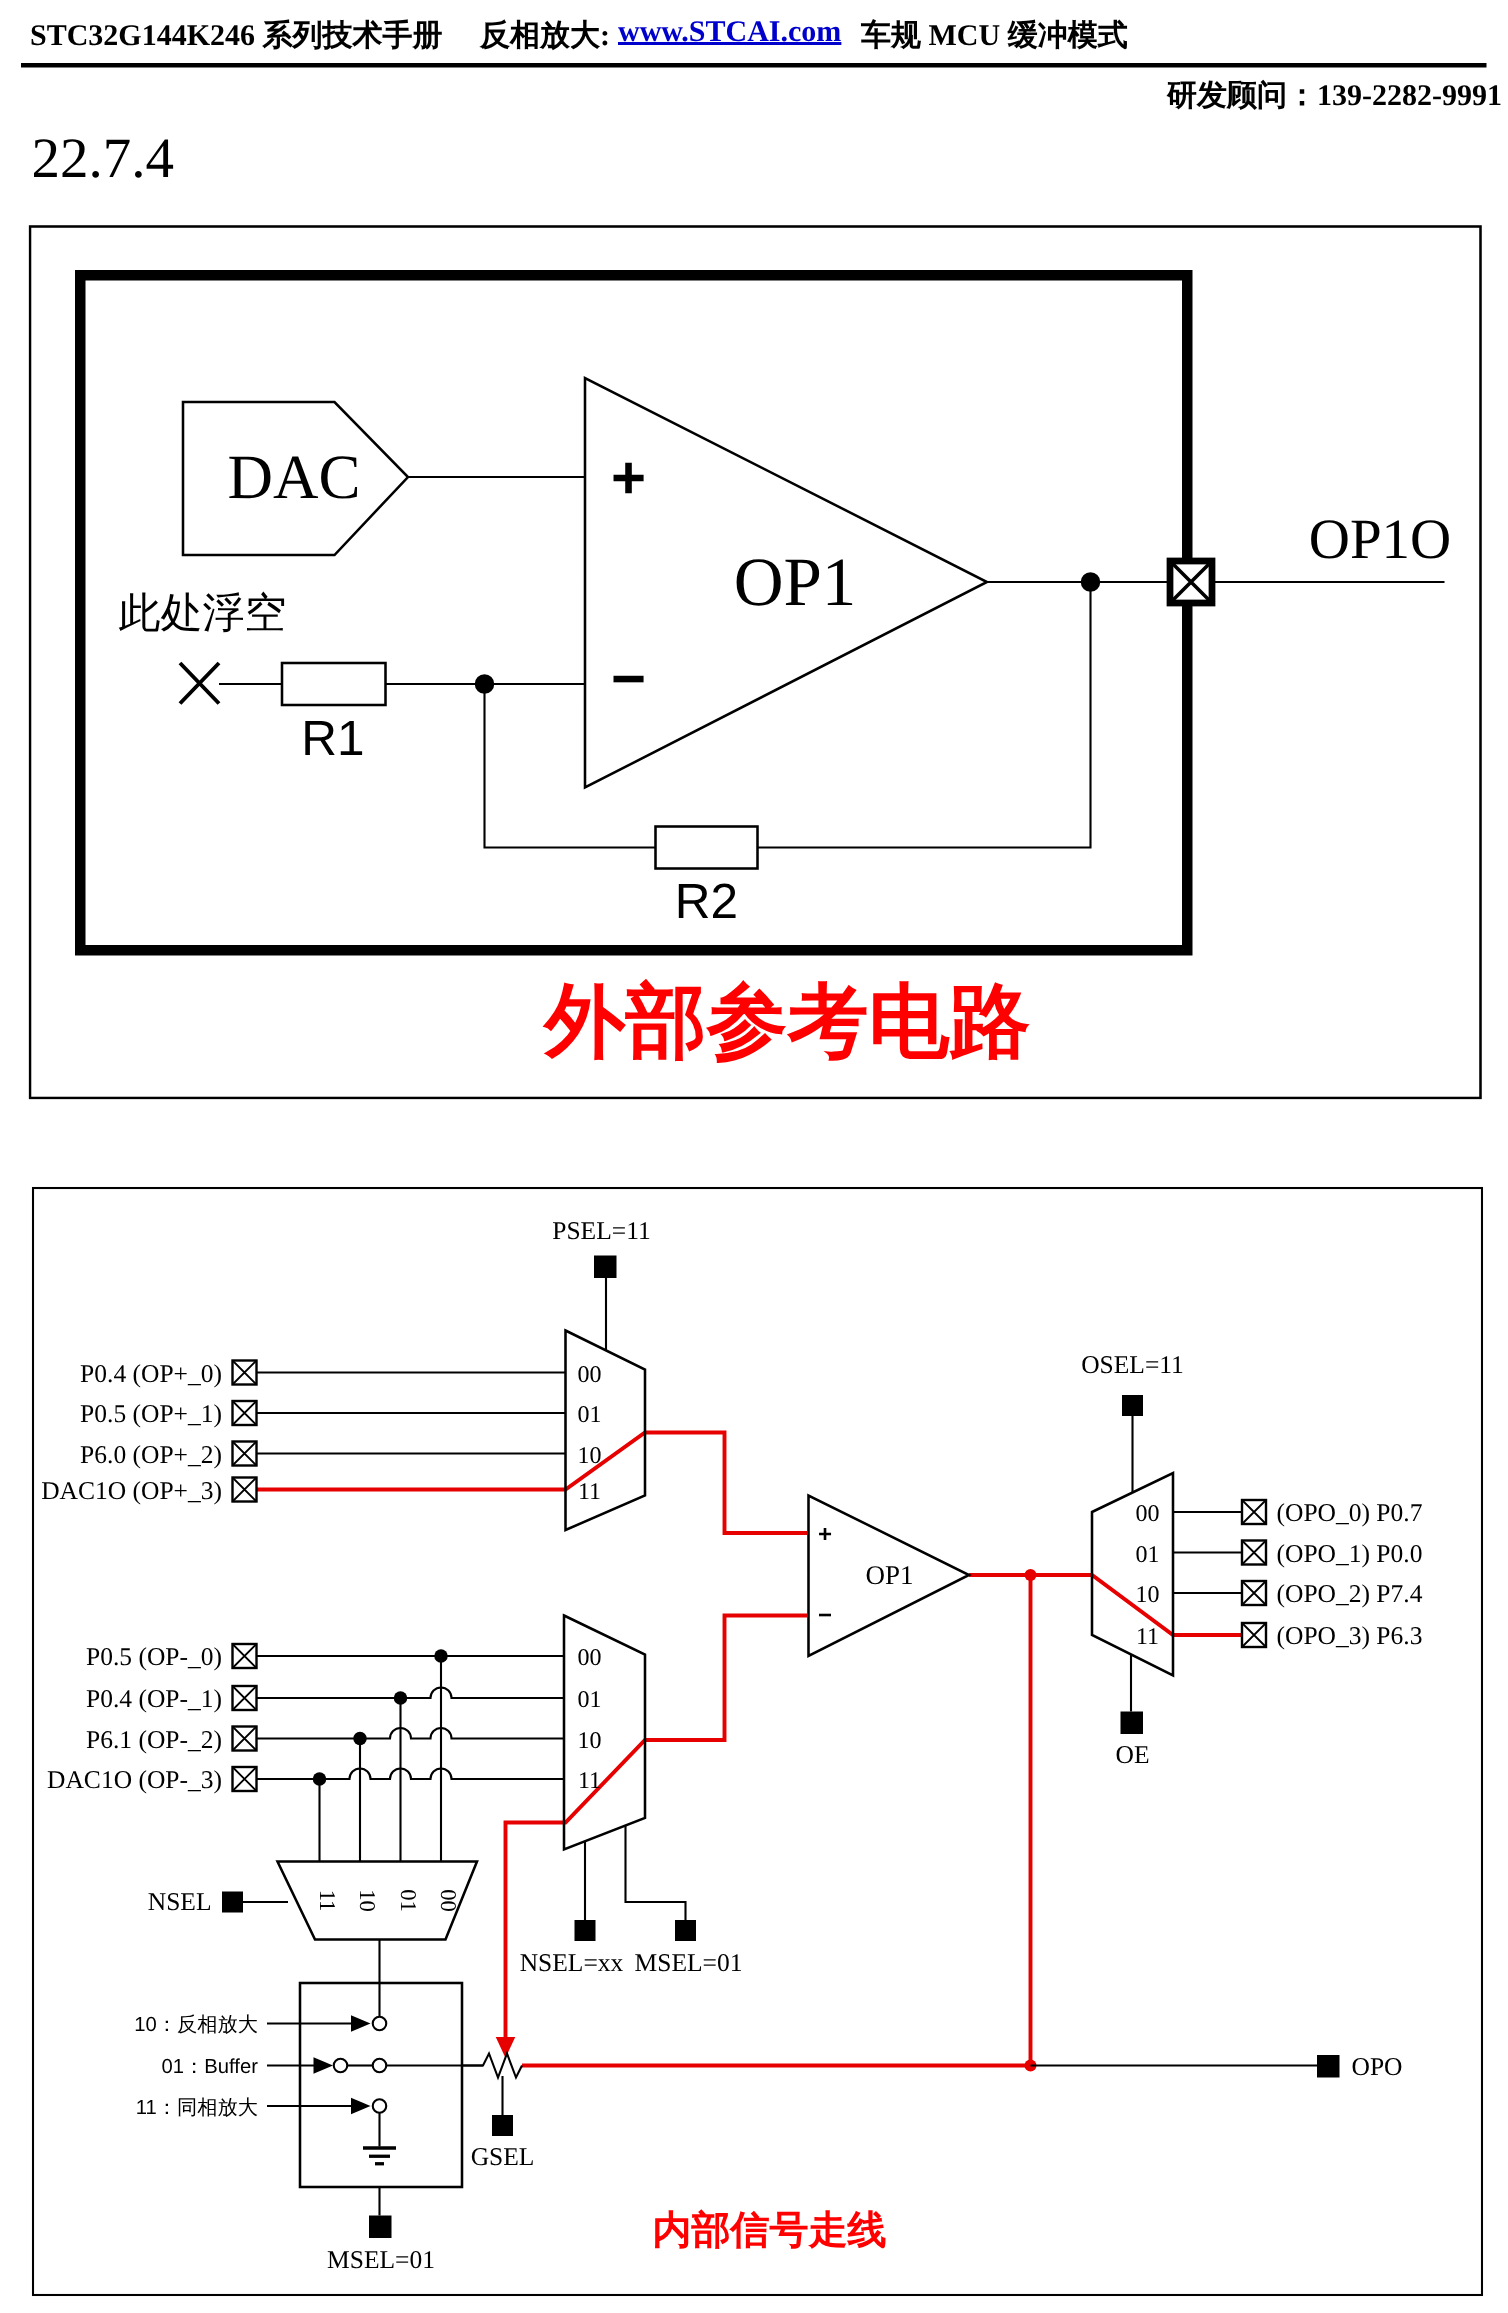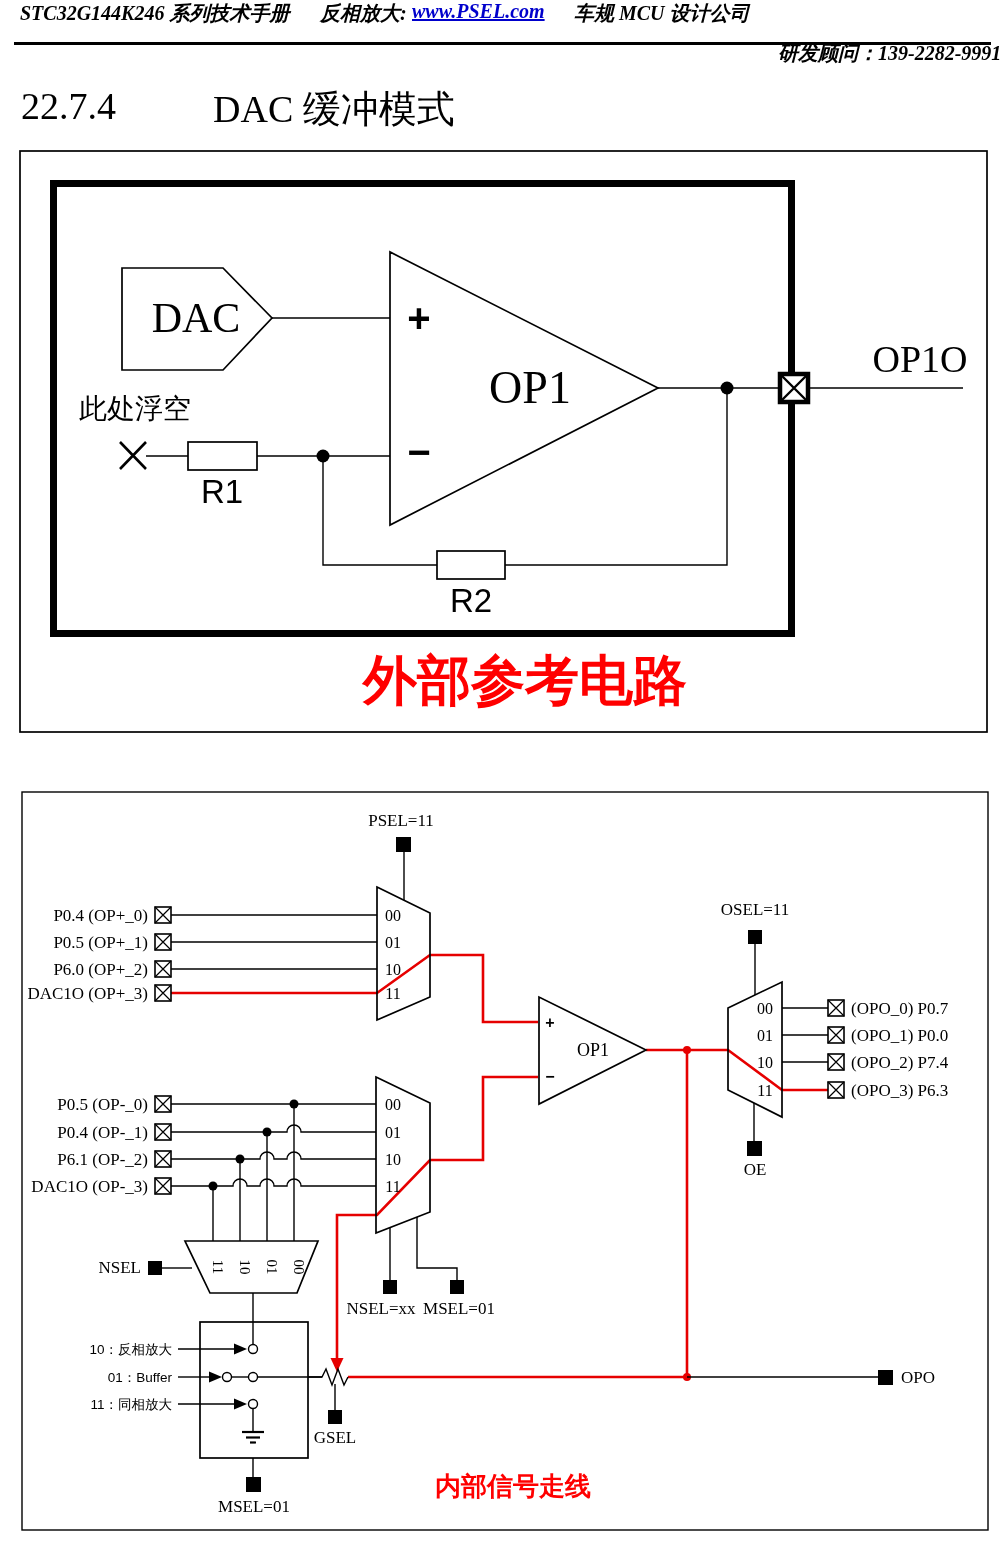--- a/index.html
+++ b/index.html
@@ -1,18 +1,18 @@
 <!DOCTYPE html>
 <html><head>
 <meta charset="utf-8">
 <style>
   html,body{margin:0;padding:0;background:#fff;}
   .page{position:relative;width:1005px;height:1542px;background:#fff;overflow:hidden;
         font-family:"Liberation Serif","DejaVu Serif",serif;}
-  .hdr span{position:absolute;top:0;font-size:20px;font-weight:bold;white-space:nowrap;color:#000;font-style:italic;}
+  .hdr span{position:absolute;top:10px;font-size:20px;font-weight:bold;white-space:nowrap;color:#000;}
   .hdr .h-title{left:20px;}
   .hdr .h-sitelab{left:320px;}
   .hdr .h-url{left:412px;color:#0000CC;text-decoration:underline;}
   .hdr .h-company{left:574px;}
   .hdr .h-contact{left:778px;margin-top:40px;}
   .hdr-rule{position:absolute;left:14px;top:42px;width:977px;height:3px;background:#000;}
   .sect{position:absolute;top:84px;left:0;height:46px;width:100%;}
   .sect span{position:absolute;font-size:38px;font-weight:normal;white-space:nowrap;color:#000;}
   .sect .s-num{left:21px;}
   .sect .s-title{left:213px;}
@@ -33,29 +33,28 @@
   .padx path{stroke:#000;stroke-width:1.2;fill:none;}
 </style>
 </head>
 <body>
 
 <div class="page">
 
   <div class="hdr">
     <span class="h-title">STC32G144K246 系列技术手册</span>
     <span class="h-sitelab">反相放大:</span>
-    <span class="h-url">www.PSEL.com</span>
-    <span class="h-company">车规 MCU 设计公司</span>
+    <span class="h-url">www.STCAI.com</span>
+    <span class="h-company">车规 MCU 缓冲模式</span>
     <span class="h-contact">研发顾问：139-2282-9991</span>
   </div>
   <div class="hdr-rule"></div>
 
   <div class="sect">
     <span class="s-num">22.7.4</span>
-    <span class="s-title">DAC 缓冲模式</span>
   </div>
 
   <svg class="fig1" width="969" height="583" viewBox="0 0 969 583">
     <rect x="1" y="1" width="967" height="581" class="w2"></rect>
     <rect x="34.5" y="33.5" width="738" height="450" class="thick"></rect>
 
     <path d="M103,118 H204 L253,168 L204,220 H103 Z" class="w2"></path>
     <text x="177" y="182" font-size="42" text-anchor="middle">DAC</text>
     <line x1="253" y1="168" x2="371" y2="168" class="w"></line>
 

